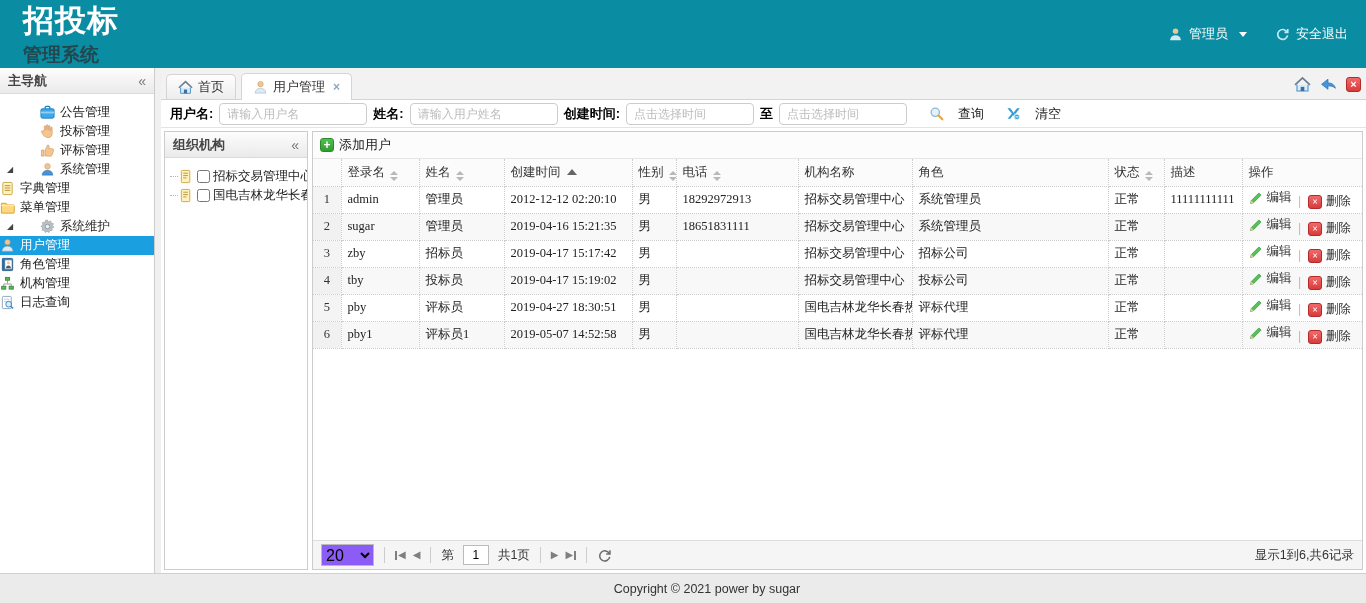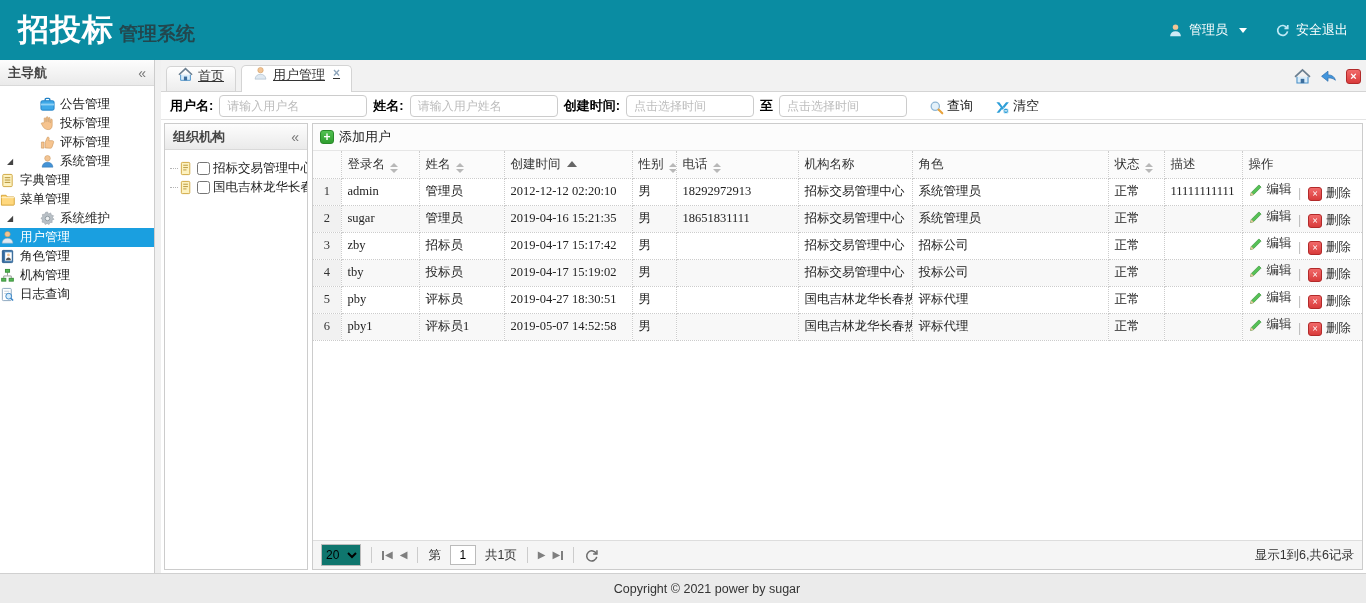--- a/index.html
+++ b/index.html
@@ -5,21 +5,21 @@
   * { box-sizing: border-box; }
   html,body { margin:0; padding:0; }
   body {
     width:1366px; height:603px; overflow:hidden; background:#fff;
     font-family:"Liberation Sans","DejaVu Sans",sans-serif; font-size:12.5px; color:#222;
   }
   .app { display:flex; flex-direction:column; width:1366px; height:603px; }
 
   
   .hdr { flex:0 0 60px; background:#0a8ca2; display:flex; align-items:center; justify-content:space-between; padding:0 18px; }
-  .logo { display:flex; align-items:baseline; }
+  .logo { display:flex; align-items:baseline;flex-direction:column; }
   .logo-main { font-size:31px; font-weight:bold; color:#fff; letter-spacing:1px; }
   .logo-sub  { font-size:19px; font-weight:bold; color:#22474e; margin-left:5px; }
   .hdr-right { display:flex; align-items:center; gap:28px; color:#fff; font-size:13px; }
   .hchip { display:inline-flex; align-items:center; gap:6px; cursor:pointer; }
   .caret { width:0; height:0; border-left:4px solid transparent; border-right:4px solid transparent; border-top:5px solid #fff; margin-left:5px; }
 
   
   .main { flex:1; display:flex; min-height:0; }
   aside { flex:0 0 155px; width:155px; background:#fff; display:flex; flex-direction:column; border-right:1px solid #ccc; }
   .splitter { flex:0 0 6px; background:#f0f0f0; }
@@ -36,36 +36,36 @@
   .nav-row.lv1 { }
   .expander { position:absolute; left:7px; top:50%; transform:translateY(-50%); font-size:8px; color:#444; line-height:1; }
   .icon { display:inline-flex; }
   .icon svg { width:15px; height:15px; display:block; }
   .nav-row .icon { margin-right:5px; }
   .nav-row.sel { background:#1a9fe0; color:#fff; }
 
   
   .tabbar { flex:0 0 32px; background:#f2f2f2; border-bottom:1px solid #d4d4d4; display:flex; align-items:flex-end; padding:0 5px; gap:5px; }
   .tabs { display:flex; gap:5px; align-items:flex-end; }
-  .tab { display:flex; align-items:flex-start; gap:5px; height:25px; padding:0 11px; border:1px solid #d4d4d4; border-bottom:none;
-    border-radius:5px 5px 0 0; background:linear-gradient(#fefefe,#ededed); font-size:13px; color:#333; cursor:pointer;text-decoration:underline; }
+  .tab { display:flex; align-items:center; gap:5px; height:25px; padding:0 11px; border:1px solid #d4d4d4; border-bottom:none;
+    border-radius:5px 5px 0 0; background:linear-gradient(#fefefe,#ededed); font-size:13px; color:#333; cursor:pointer; }
   .tab.active { background:#fff; height:27px; margin-bottom:-1px; }
   .tab-close { color:#8fa6bc; font-weight:bold; font-size:12px; margin-left:3px; }
   .tab-corner { margin-left:auto; display:flex; align-items:center; gap:9px; padding-bottom:6px; }
   .tab-corner .icon svg { width:17px; height:17px; }
   .red-box { width:15px; height:15px; background:linear-gradient(#f16a6a,#d93b3b); border:1px solid #b22a2a; border-radius:3px;
     color:#fff; font-size:11px; font-weight:bold; display:inline-flex; align-items:center; justify-content:center; line-height:1; cursor:pointer; }
 
   
   .searchbar { flex:0 0 28px; display:flex; align-items:center; padding:0 9px; gap:6px; border-bottom:1px solid #e4e4e4; font-size:13px; background:#fff; }
   .flabel { font-weight:bold; color:#000; white-space:nowrap; }
   .fin { height:22px; border:1px solid #ccc; border-radius:4px; padding:0 7px; font-size:12px; color:#4c1d95; width:148px; outline:none; font-family:inherit; }
   .fin::placeholder { color:#bcbcbc; }
   .fin-created-start, .fin-created-end { width:128px; }
-  .sbtn { display:inline-flex; align-items:flex-end; gap:3px; margin-left:16px; cursor:pointer; color:#222; }
+  .sbtn { display:inline-flex; align-items:center; gap:14px; margin-left:16px; cursor:pointer; color:#222; }
   .sbtn .icon svg { width:15px; height:15px; }
 
   
   .panels { flex:1; display:flex; gap:4px; padding:3px; min-height:0; background:#fff; }
   .org-panel { flex:0 0 144px; width:144px; border:1px solid #ccc; display:flex; flex-direction:column; background:#fff; }
   #org-tree { padding:9px 0 0 5px; overflow:hidden; }
   .tree-node { display:flex; align-items:center; height:19px; font-size:12.5px; white-space:nowrap; overflow:hidden; cursor:pointer; }
   .tline { flex:0 0 8px; width:8px; border-top:1px dotted #b5b5b5; margin-right:1px; }
   .tcb { flex:0 0 13px; width:13px; height:13px; margin:0 3px; }
   .tlabel { overflow:hidden; }
@@ -92,21 +92,21 @@
   .s-both .d { border-left:4px solid transparent; border-right:4px solid transparent; border-top:4px solid #b8b8b8; }
   .s-asc { display:inline-block; margin-left:6px; vertical-align:1px; }
   .s-asc i { display:block; width:0; height:0; border-left:5px solid transparent; border-right:5px solid transparent; border-bottom:6px solid #666; }
   .act { display:inline-flex; align-items:center; gap:4px; cursor:pointer; color:#333; }
   .act .icon svg { width:14px; height:14px; }
   .grid .red-box { width:14px; height:14px; font-size:10px; }
   .sep { color:#999; margin:0 7px; }
 
   
   .pager { flex:0 0 29px; border-top:1px solid #ddd; background:#f5f5f5; display:flex; align-items:center; padding:0 8px; gap:7px; font-size:12.5px; color:#333; }
-  .pgsel { height:22px; border:1px solid #bbb; background:#0f766e; font-size:12px; width:40px; font-family:inherit; }
+  .pgsel { height:22px; border:1px solid #bbb; background:#8b5cf6; font-size:16px; width:53px; font-family:inherit; }
   .vsep { width:1px; height:16px; background:#ccc; margin:0 3px; }
   .pgbtn { display:inline-flex; align-items:center; color:#7f7f7f; cursor:pointer; }
   .pgbtn .ptri { font-size:10px; line-height:1; font-style:normal; }
   .pgbtn .pbar { width:2px; height:9px; background:#7f7f7f; }
   .pgbtn.first .pbar { margin-right:1px; }
   .pgbtn.last .pbar { margin-left:1px; }
   .pgin { width:26px; height:20px; border:1px solid #bbb; text-align:center; font-size:12px; margin:0 2px; font-family:inherit; }
   .pager .icon svg { width:15px; height:15px; }
   .pgsummary { margin-left:auto; }
 

